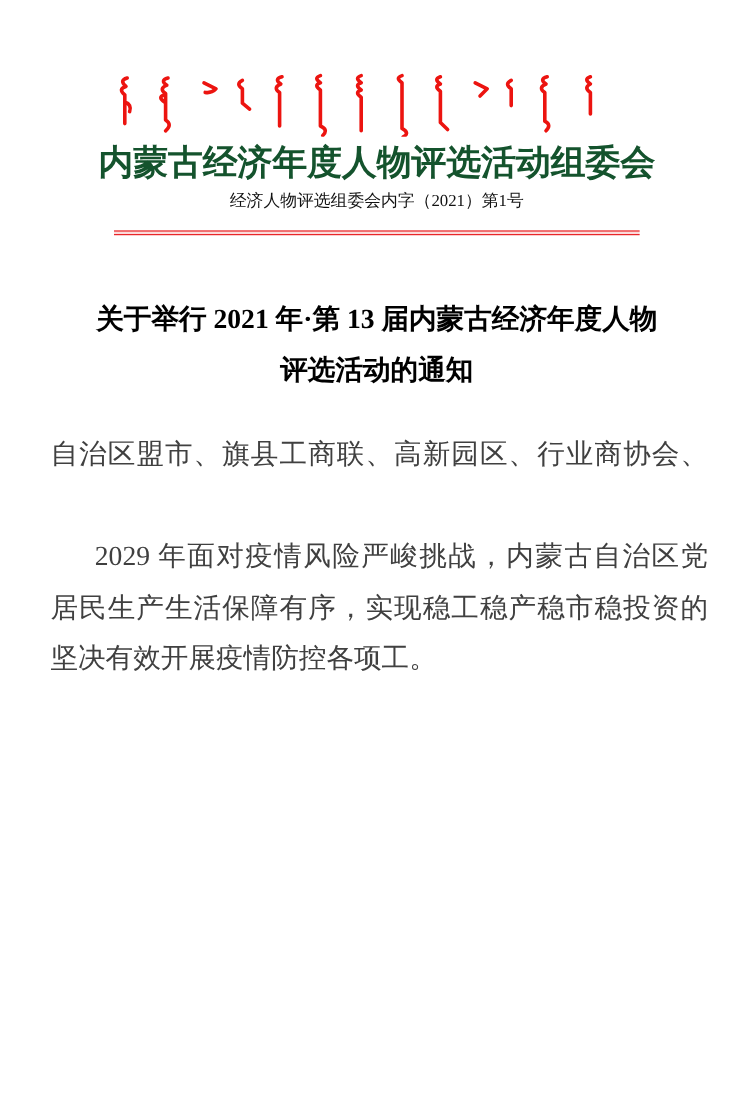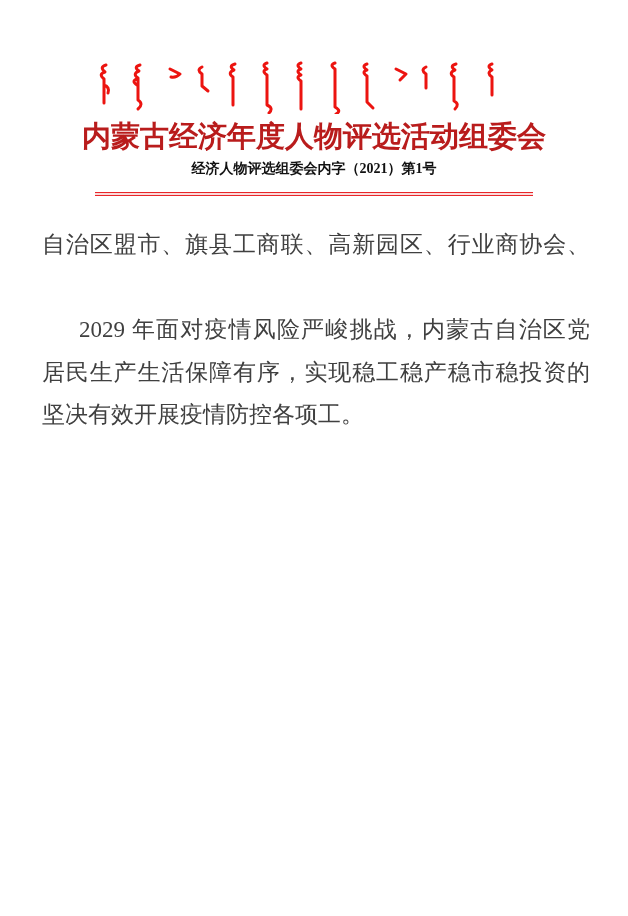--- a/index.html
+++ b/index.html
@@ -20,32 +20,32 @@
 
   
   .banner {
     margin-top: 60px;
     text-align: center;
     height: 54px;
   }
   .org-title {
     margin-top: 2px;
     text-align: center;
-    color: #b91c1c;
+    color: #14532d;
     font-size: 29px;
     font-weight: bold;
     letter-spacing: 0px;
     line-height: 40px;
     white-space: nowrap;
   }
   .doc-number {
     margin-top: 3px;
     text-align: center;
     font-size: 14px;
-    font-weight: bold;
+    font-weight: normal;
     color: #111;
     line-height: 20px;
   }
   .red-separator {
     margin: 13px 95px 0 95px;
     height: 4px;
     border-top: 1.5px solid #e8262a;
     border-bottom: 1.5px solid #e8262a;
     background: #fbdada;
   }
@@ -102,20 +102,24 @@
       <path d="M398 4 q-6 2 0 6 q-6 3 0 7 v18"></path>
     </svg>
   </div>
 
   <div class="org-title">内蒙古经济年度人物评选活动组委会</div>
 
   <div class="doc-number">经济人物评选组委会内字（2021）第1号</div>
 
   <div class="red-separator"></div>
 
+  <div class="doc-title">
+    <div class="t-line">关于举行 2021 年·第 13 届内蒙古经济年度人物</div>
+    <div class="t-line">评选活动的通知</div>
+  </div>
 
   <div class="content">
     <div class="line no-just">自治区盟市、旗县工商联、高新园区、行业商协会、中小微企业：</div>
 
     <div class="para">
       <div class="line indent">2029 年面对疫情风险严峻挑战，内蒙古自治区党委、政府认真</div>
       <div class="line">居民生产生活保障有序，实现稳工稳产稳市稳投资的积极局面，彰</div>
       <div class="line no-just">坚决有效开展疫情防控各项工。</div>
     </div>
 

